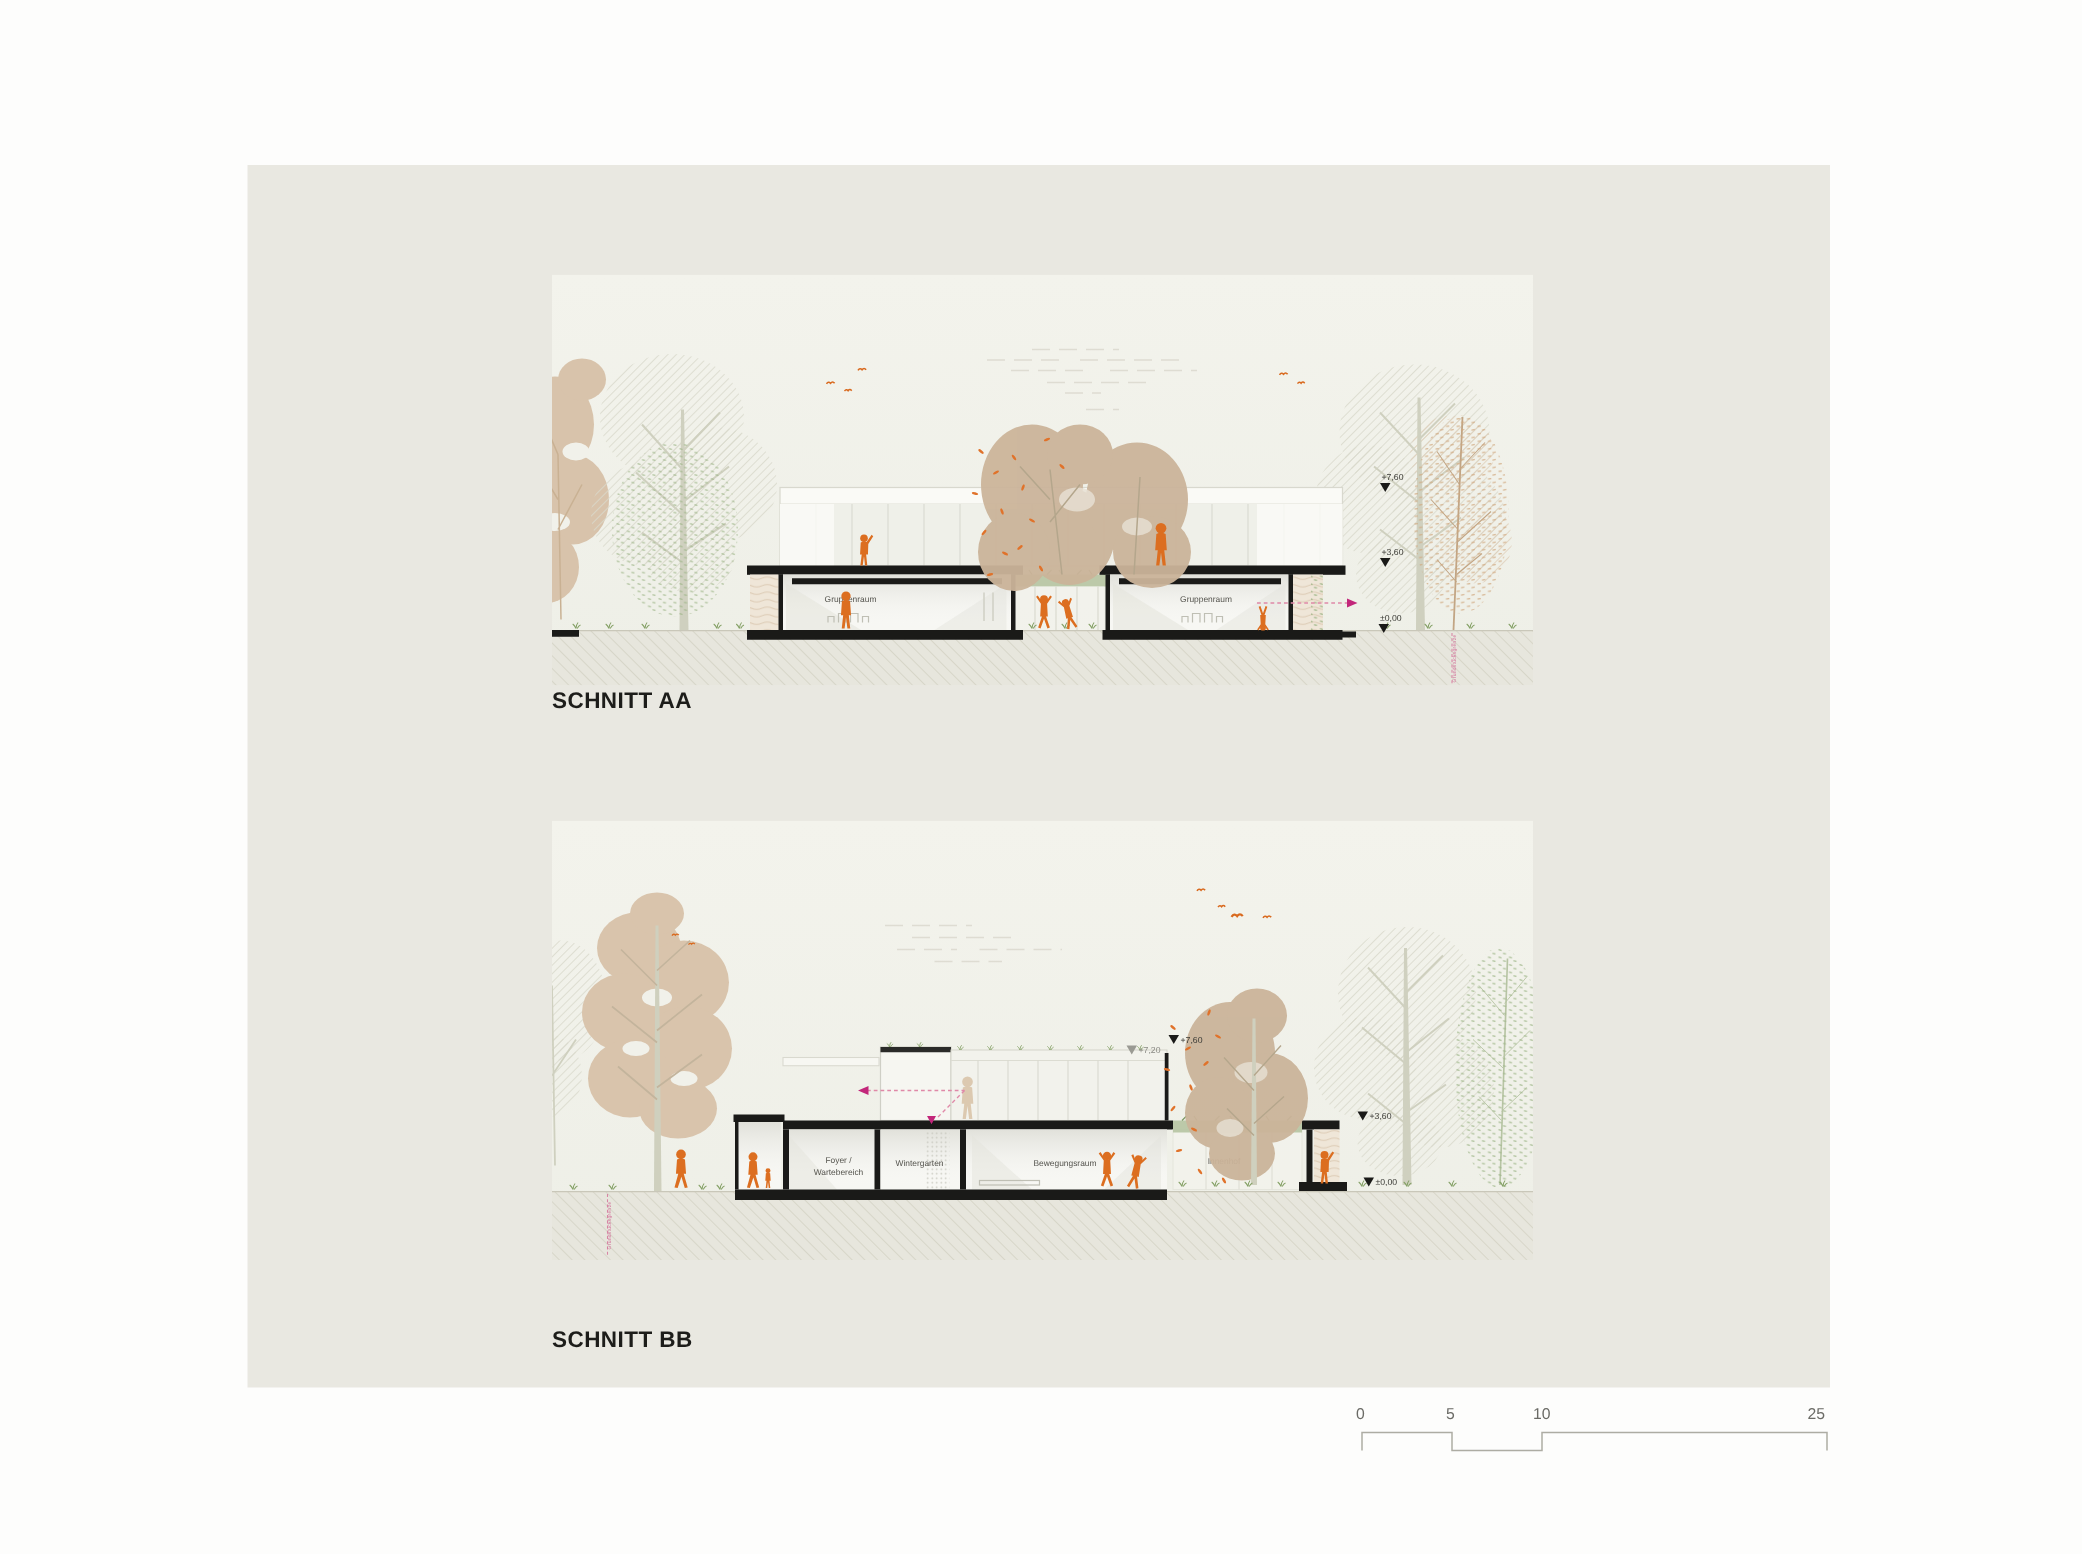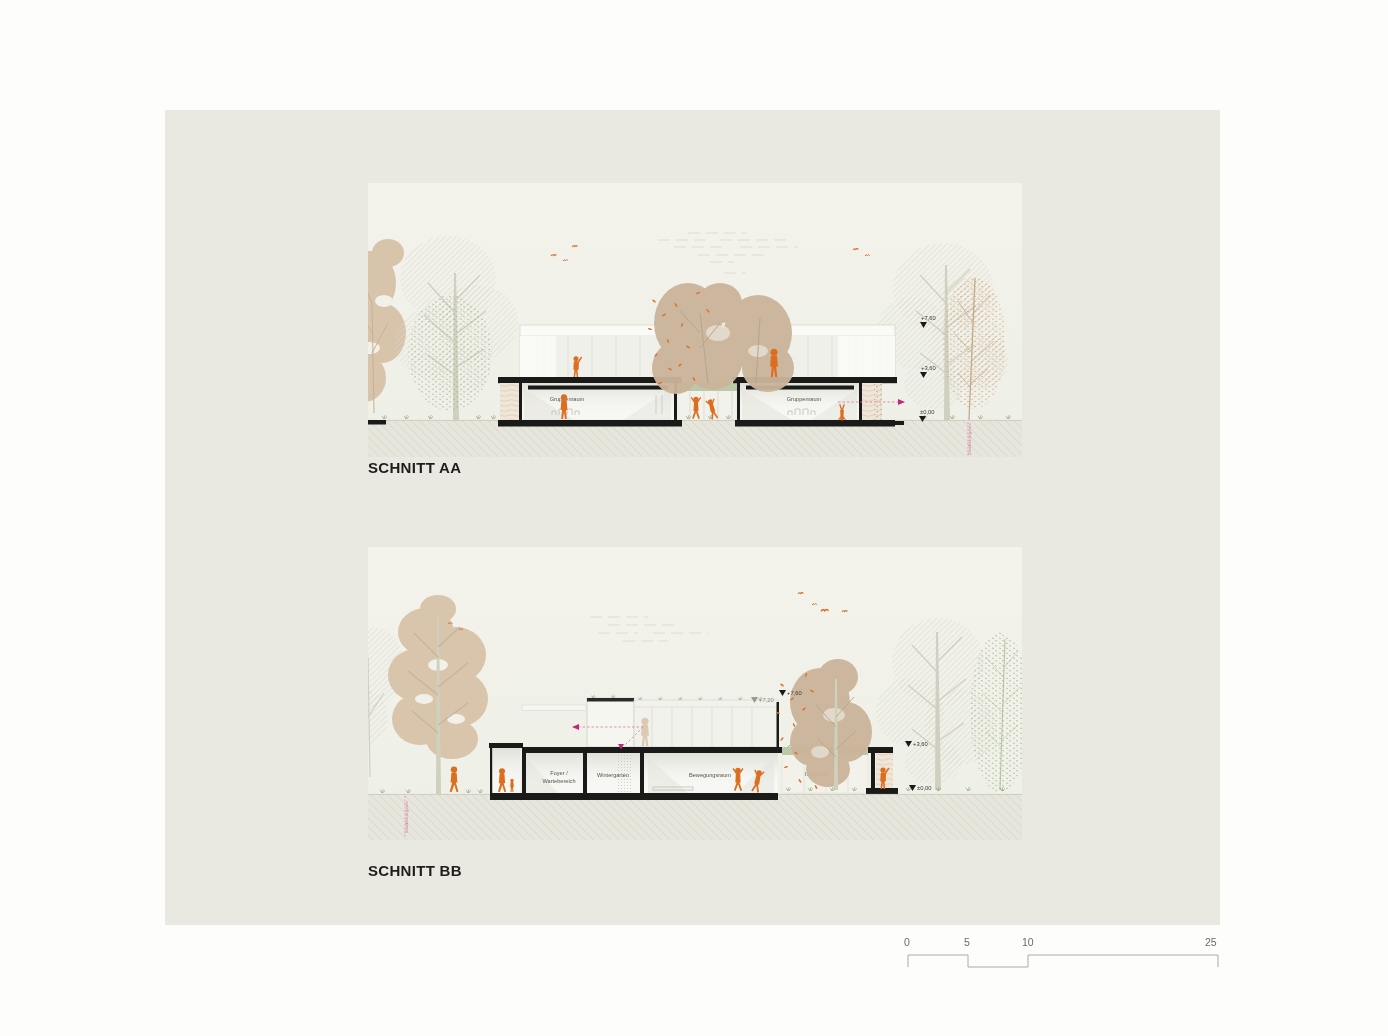--- a/index.html
+++ b/index.html
@@ -5,21 +5,21 @@
   html,body{margin:0;padding:0;background:#fdfdfc;}
   .page{position:relative;width:1388px;height:984px;background:#fdfdfc;
         font-family:"Liberation Sans",sans-serif;overflow:hidden;}
   .board{position:absolute;left:165px;top:110px;width:1055px;height:815px;background:#e9e8e1;}
   .panel{position:absolute;left:368px;width:654px;overflow:hidden;}
   .panel-aa{top:183px;height:274px;}
   .panel-bb{top:547px;height:293px;}
   .panel svg{display:block;}
   .sec-title{position:absolute;left:368px;font-size:15px;font-weight:bold;color:#1d1d1a;letter-spacing:.3px;}
   .title-aa{top:459px;}
-  .title-bb{top:862px;}
+  .title-bb{top:885px;}
   .scalebar{position:absolute;left:895px;top:926px;}
   svg text{font-family:"Liberation Sans",sans-serif;}
   .rtxt{font-size:5.6px;fill:#55544e;}
   .etxt{font-size:5.8px;fill:#3a3a35;}
   .gtxt{font-size:5.8px;fill:#8a8a84;}
   .ptxt{font-size:3.4px;fill:#d2739b;letter-spacing:.15px;}
   .sctxt{font-size:10.5px;fill:#6b6b66;}
 </style>
 </head>
 <body>

